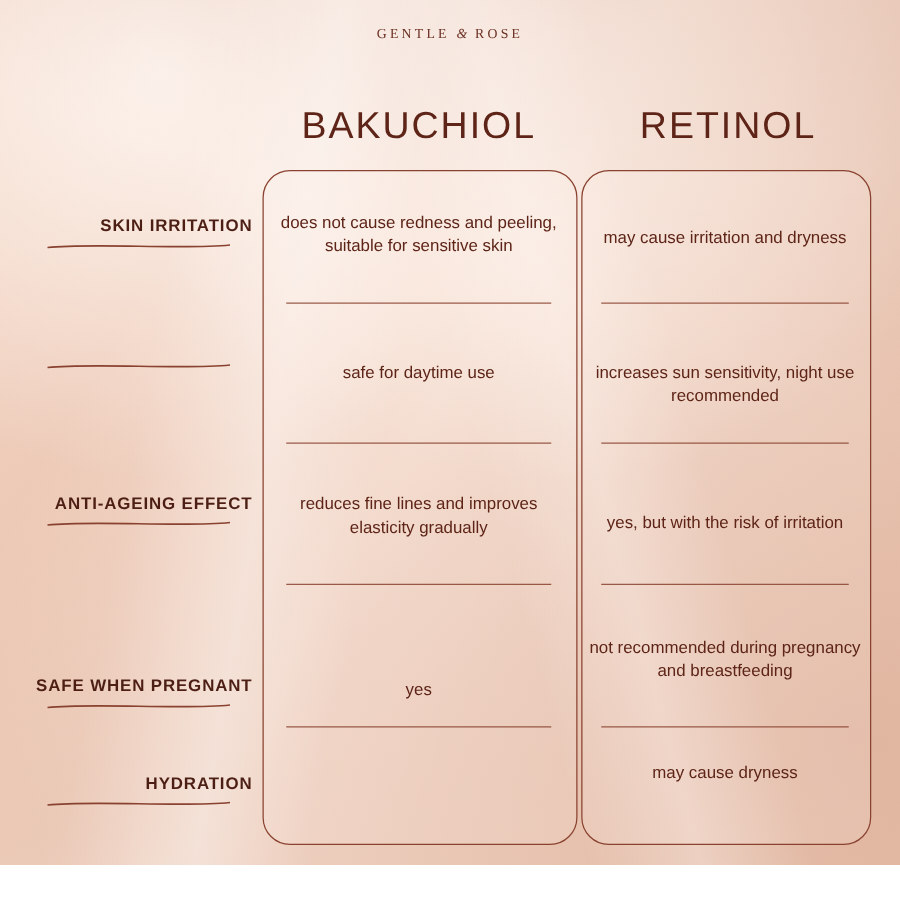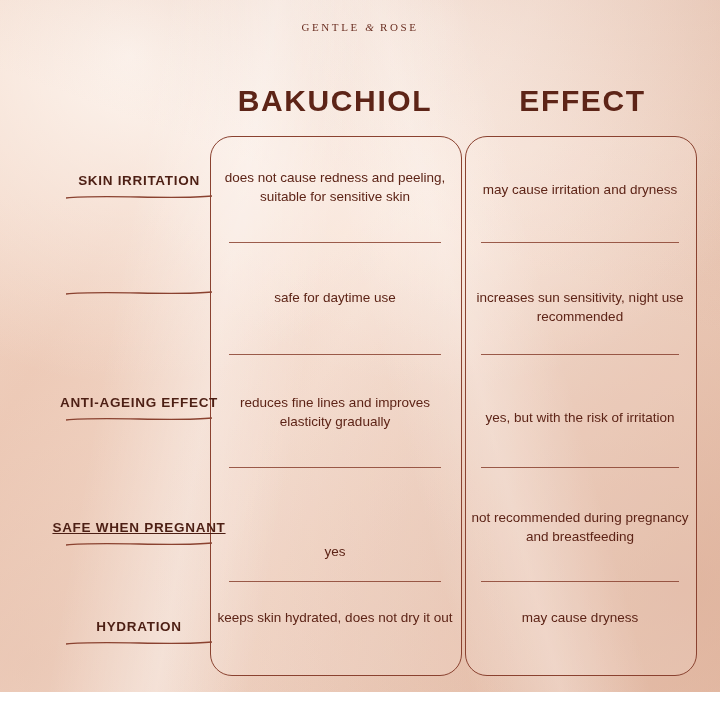--- a/index.html
+++ b/index.html
@@ -44,21 +44,21 @@
     letter-spacing: 2.6px;
     color: #6b2f22;
   }
   .brand .amp {
     font-style: italic;
     letter-spacing: 1px;
   }
   .col-title {
     position: absolute;
     font-family: "Liberation Sans", sans-serif;
-    font-weight: bold;
+    font-weight: normal;
     font-size: 30px;
     letter-spacing: 1.6px;
     color: #5d2417;
     text-align: center;
   }
   #title-bakuchiol { top: 84px; left: 205px; width: 260px; }
   #title-retinol   { top: 84px; left: 470px; width: 225px; }
 
   .card {
     position: absolute;
@@ -66,27 +66,26 @@
     border-radius: 22px;
     background: rgba(255,244,238,0.16);
   }
   #card-bakuchiol { top: 136px; left: 210px; width: 250px; height: 538px; }
   #card-retinol   { top: 136px; left: 465px; width: 230px; height: 538px; }
 
   .rowlabel {
     position: absolute;
     left: 20px;
     width: 182px;
-    text-align: center;
+    text-align: right;
     color: #4d1f14;
     font-size: 13.5px;
     font-weight: bold;
     letter-spacing: 0.7px;
     line-height: 17px;
-    margin-left: 28px;
   }
   .rowlabel .underline {
     display: block;
     margin: 5px auto 0;
     height: 6px;
     width: 150px;
   }
   .rowlabel .underline svg { display: block; }
 
   .cell {
@@ -114,21 +113,21 @@
 <div class="canvas">
   <div class="sheen"></div>
 
   <div class="brand">
     <span>GENTLE</span>
     <span class="amp">&amp;</span>
     <span>ROSE</span>
   </div>
 
   <div class="col-title" id="title-bakuchiol">BAKUCHIOL</div>
-  <div class="col-title" id="title-retinol">EFFECT</div>
+  <div class="col-title" id="title-retinol">RETINOL</div>
 
   <div class="card" id="card-bakuchiol"></div>
   <div class="card" id="card-retinol"></div>
 
   <div class="rowlabel" style="top:172px;">
     <span>SKIN IRRITATION</span>
     <span class="underline">
       <svg width="150" height="6" viewBox="0 0 150 6">
           <path d="M2 4 C 40 0, 110 6, 148 2" stroke="#8a4230" stroke-width="1.4" fill="none"></path>
         </svg>
@@ -160,21 +159,21 @@
           <path d="M2 4 C 40 0, 110 6, 148 2" stroke="#8a4230" stroke-width="1.4" fill="none"></path>
         </svg>
     </span>
   </div>
   <div class="cell b" style="top:393px;">reduces fine lines and improves elasticity gradually</div>
   <div class="cell r" style="top:384px;margin-top:24px;">yes, but with the risk of irritation</div>
 
   <div class="divider b" style="top:467px;"></div>
   <div class="divider r" style="top:467px;"></div>
 
-  <div class="rowlabel" style="top:519px;text-decoration:underline;">
+  <div class="rowlabel" style="top:540px;">
     <span>SAFE WHEN PREGNANT</span>
     <span class="underline">
       <svg width="150" height="6" viewBox="0 0 150 6">
           <path d="M2 4 C 40 0, 110 6, 148 2" stroke="#8a4230" stroke-width="1.4" fill="none"></path>
         </svg>
     </span>
   </div>
   <div class="cell b" style="top:542px;">yes</div>
   <div class="cell r" style="top:508px;">not recommended during pregnancy and breastfeeding</div>
 
@@ -182,15 +181,14 @@
   <div class="divider r" style="top:581px;"></div>
 
   <div class="rowlabel" style="top:618px;">
     <span>HYDRATION</span>
     <span class="underline">
       <svg width="150" height="6" viewBox="0 0 150 6">
           <path d="M2 4 C 40 0, 110 6, 148 2" stroke="#8a4230" stroke-width="1.4" fill="none"></path>
         </svg>
     </span>
   </div>
-  <div class="cell b" style="top:608px;">keeps skin hydrated, does not dry it out</div>
   <div class="cell r" style="top:608px;">may cause dryness</div>
 </div>
 
 </body></html>

